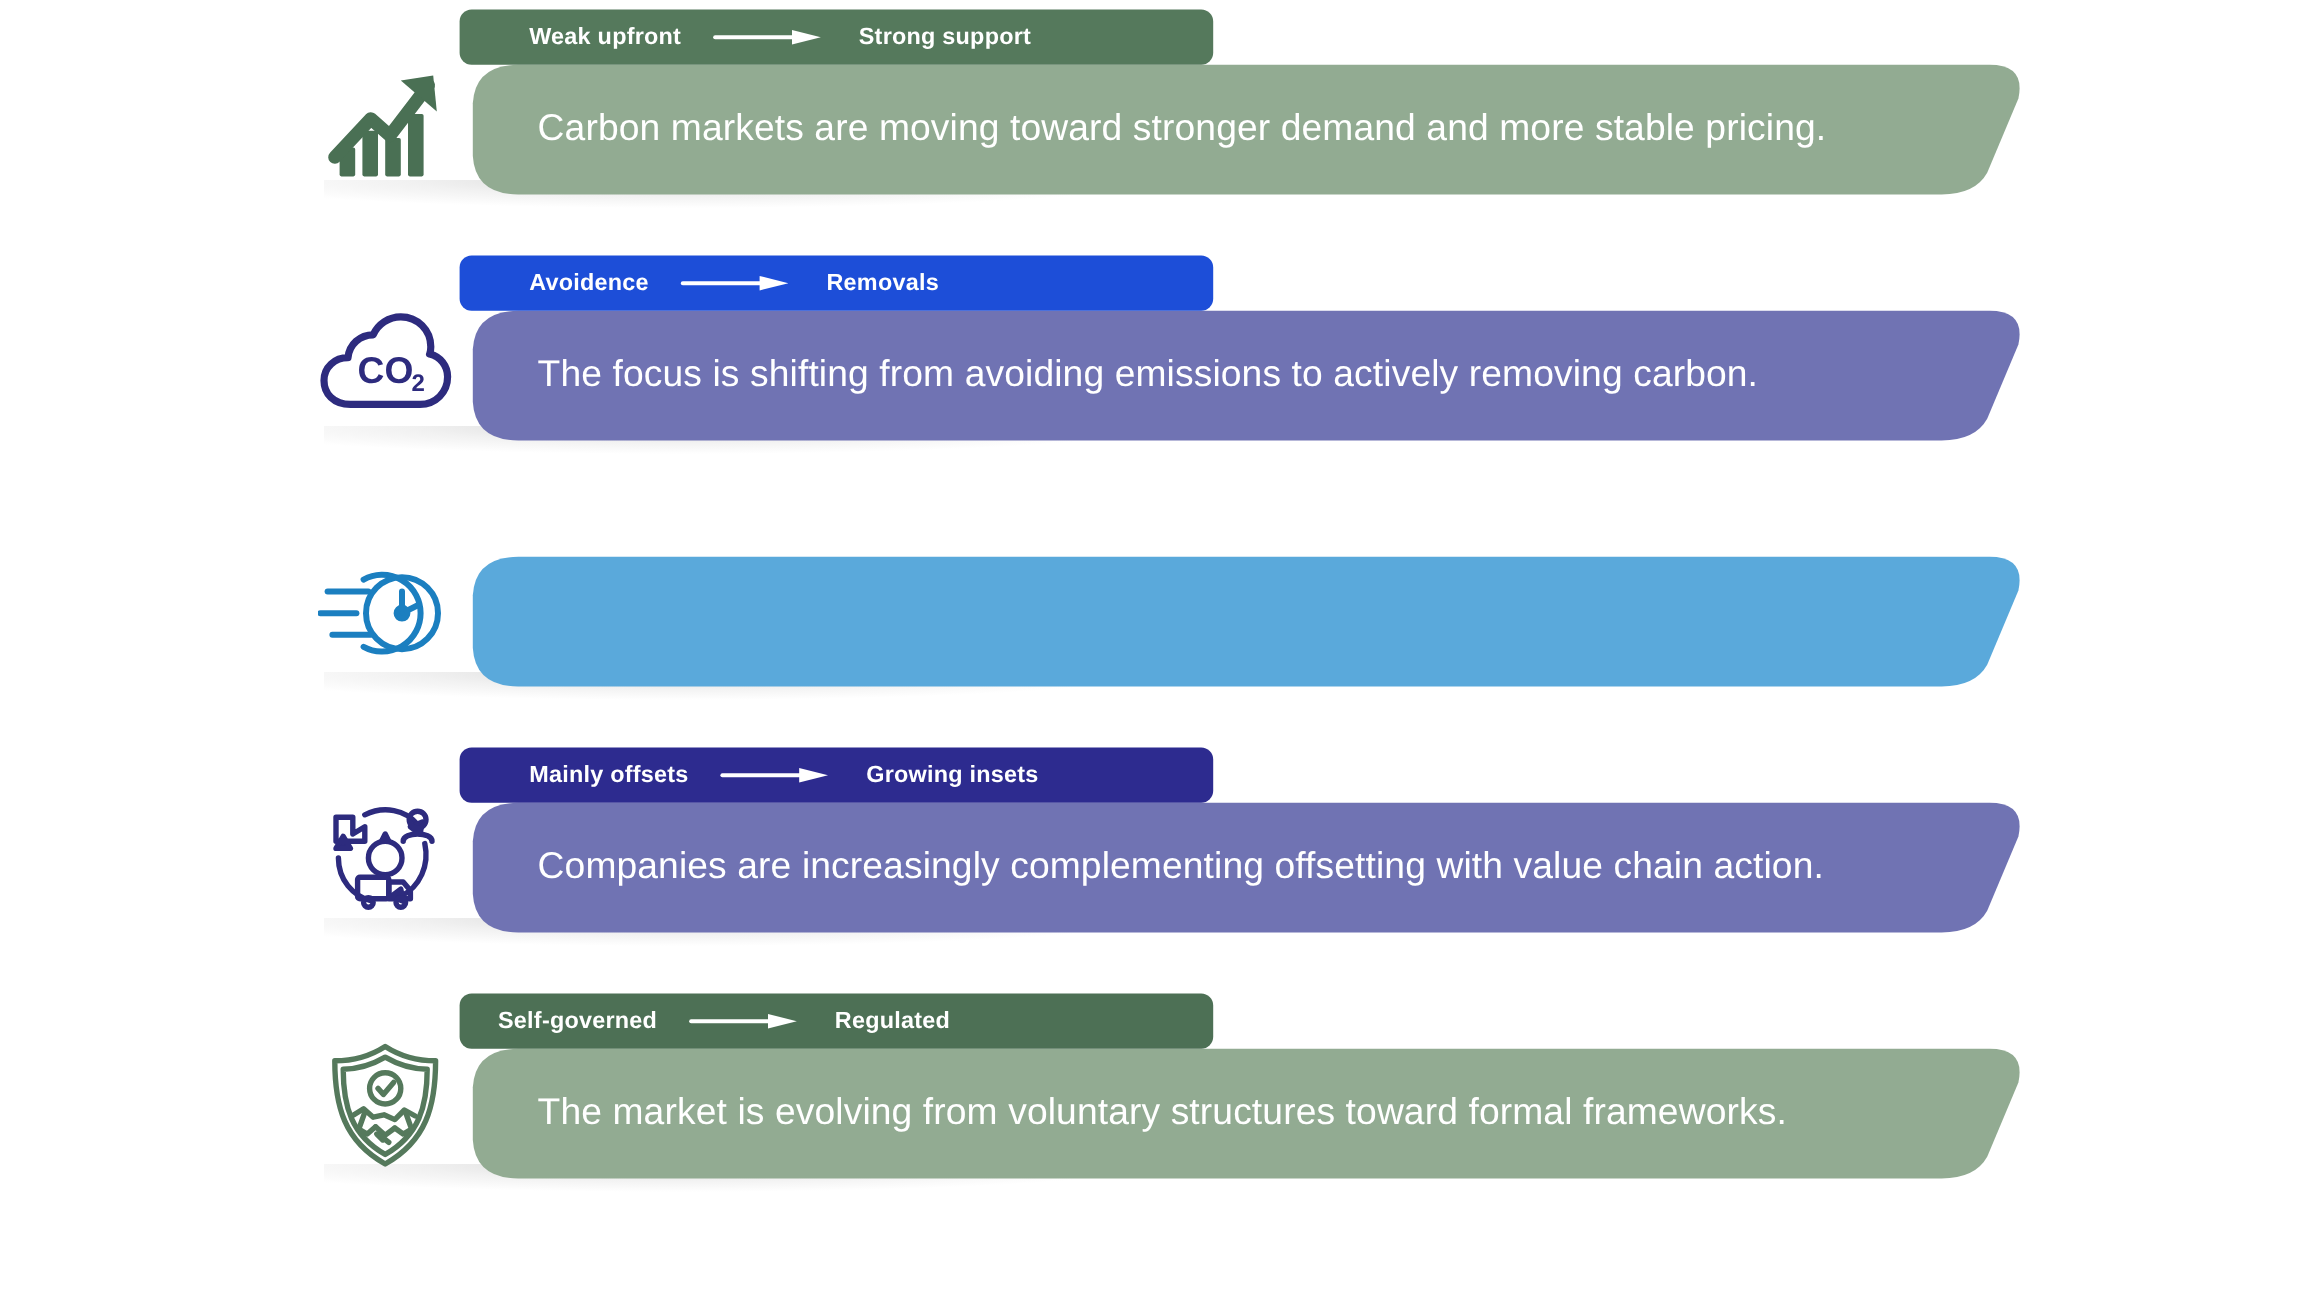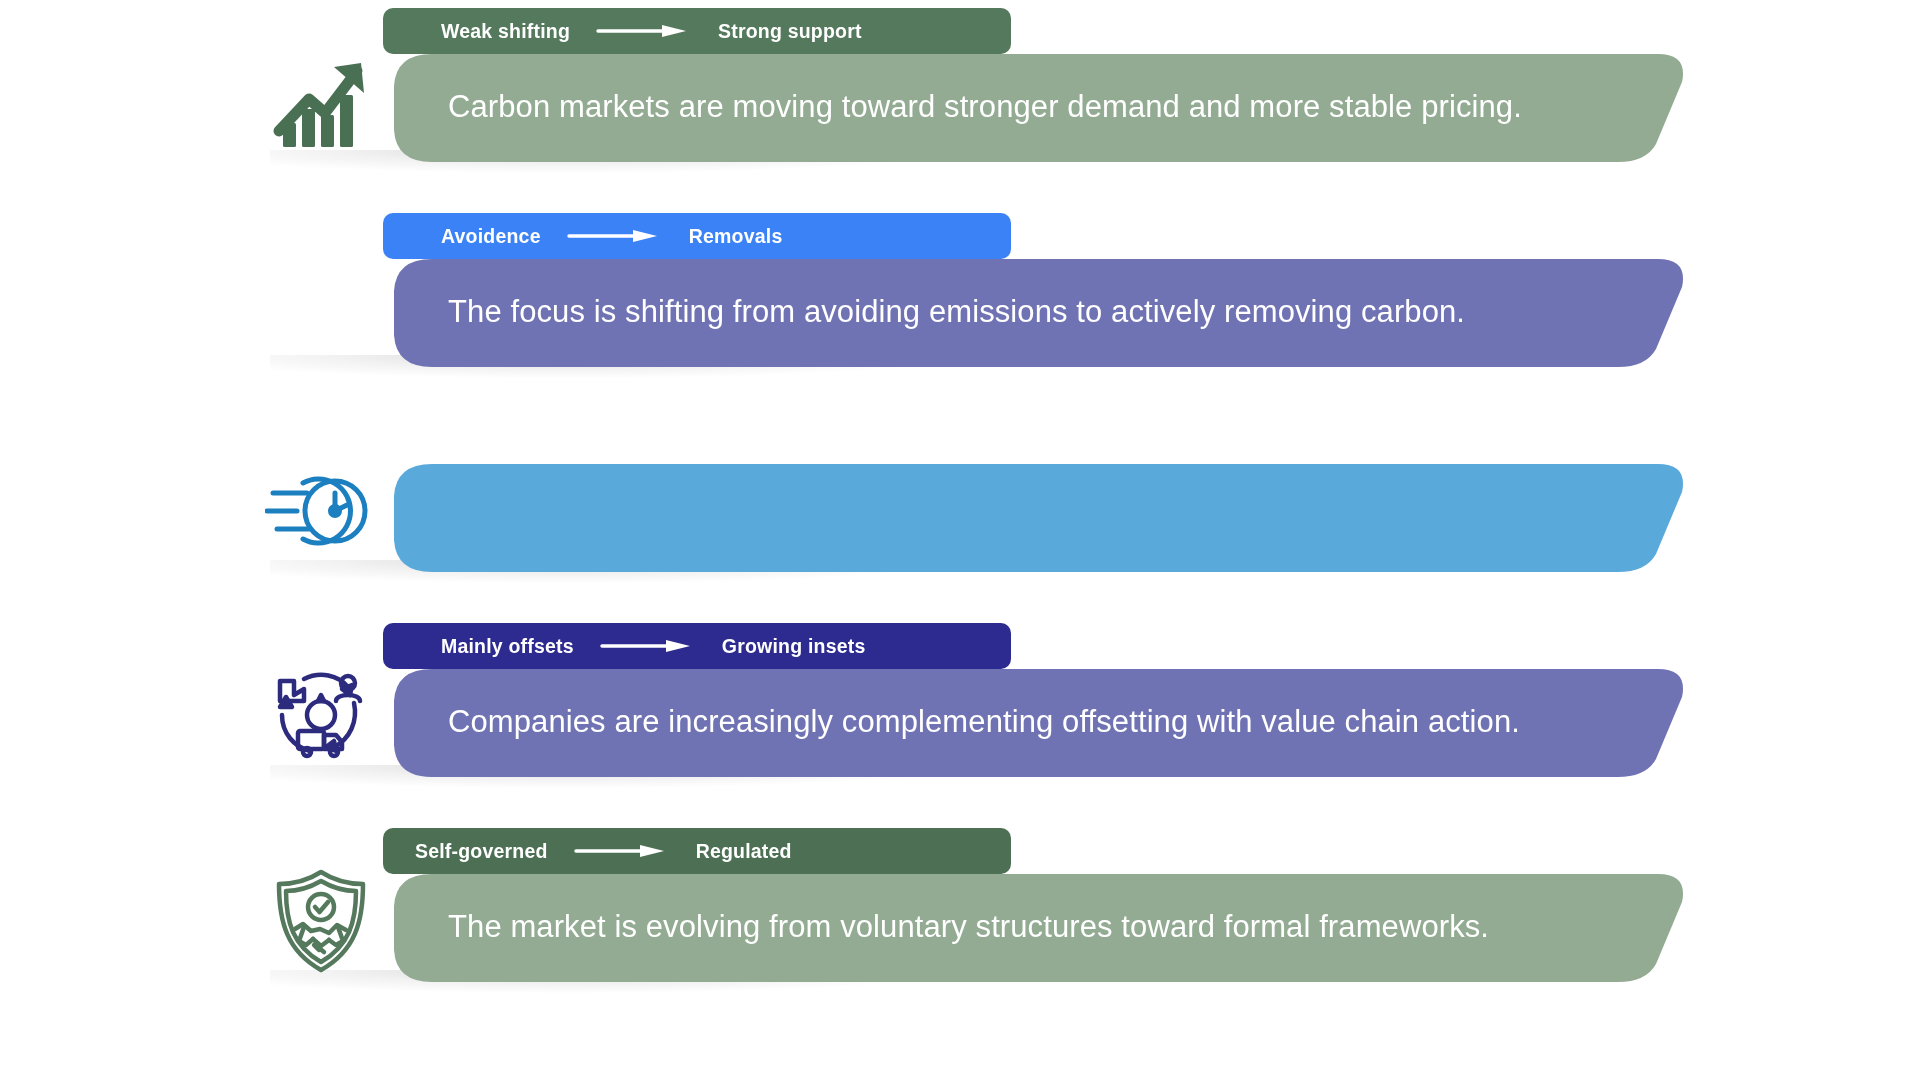--- a/index.html
+++ b/index.html
@@ -140,39 +140,46 @@
           <path d="M92 14 L95 44 L65 18 Z" fill="#4a7054"></path>
         </svg>
       </div>
       <div class="body-bar">
         <svg viewBox="0 0 1300 118" preserveAspectRatio="none">
           <path d="M 44 6 L 1270 6 Q 1300 6 1294 34 L 1268 96 Q 1258 114 1230 114 L 44 114 Q 8 114 6 82 L 6 38 Q 8 6 44 6 Z" fill="#92ab92"></path>
         </svg>
         <div class="body-text">Carbon markets are moving toward stronger demand and more stable pricing.</div>
       </div>
       <div class="pill" style="background: rgb(85, 121, 92);">
-        <span class="pill-left">Weak shifting</span>
+        <span class="pill-left">Weak upfront</span>
         <span class="pill-arrow">
           <svg width="92" height="14" viewBox="0 0 92 14">
             <path d="M2 7 L70 7" stroke="#ffffff" stroke-width="3.4" stroke-linecap="round"></path>
             <path d="M66 1 L90 7 L66 13 Z" fill="#ffffff"></path>
           </svg>
         </span>
         <span class="pill-right">Strong support</span>
       </div>
     </div>
     <div class="row" id="row-1">
       <div class="row-shadow"></div>
+      <div class="icon-wrap">
+        <svg width="112" height="98" viewBox="0 0 112 98">
+          <path d="M27 80 C13 80 5 71 5 60 C5 49 14 41 25 41 C26 30 35 22 46 22 C50 13 59 7 69 7 C83 7 94 18 94 32 C94 34 94 36 93 38 C102 40 108 48 108 57 C108 70 98 80 85 80 Z" fill="none" stroke="#2d2b7e" stroke-width="6" stroke-linejoin="round"></path>
+          <text x="33" y="62" font-family="Liberation Sans, sans-serif" font-size="31" font-weight="700" fill="#2d2b7e">CO</text>
+          <text x="78" y="69" font-family="Liberation Sans, sans-serif" font-size="20" font-weight="700" fill="#2d2b7e">2</text>
+        </svg>
+      </div>
       <div class="body-bar">
         <svg viewBox="0 0 1300 118" preserveAspectRatio="none">
           <path d="M 44 6 L 1270 6 Q 1300 6 1294 34 L 1268 96 Q 1258 114 1230 114 L 44 114 Q 8 114 6 82 L 6 38 Q 8 6 44 6 Z" fill="#7073b3"></path>
         </svg>
         <div class="body-text">The focus is shifting from avoiding emissions to actively removing carbon.</div>
       </div>
-      <div class="pill" style="background: #3b82f6;">
+      <div class="pill" style="background: #1d4ed8;">
         <span class="pill-left">Avoidence</span>
         <span class="pill-arrow">
           <svg width="92" height="14" viewBox="0 0 92 14">
             <path d="M2 7 L70 7" stroke="#ffffff" stroke-width="3.4" stroke-linecap="round"></path>
             <path d="M66 1 L90 7 L66 13 Z" fill="#ffffff"></path>
           </svg>
         </span>
         <span class="pill-right">Removals</span>
       </div>
     </div>

